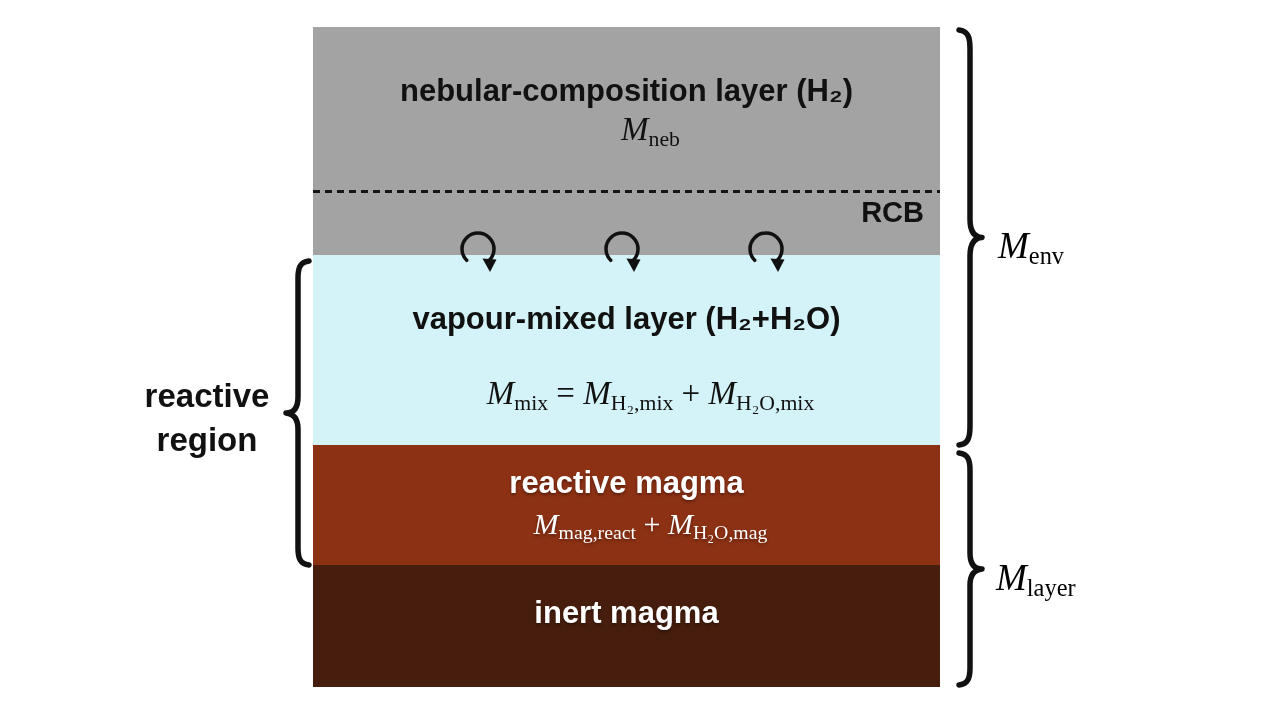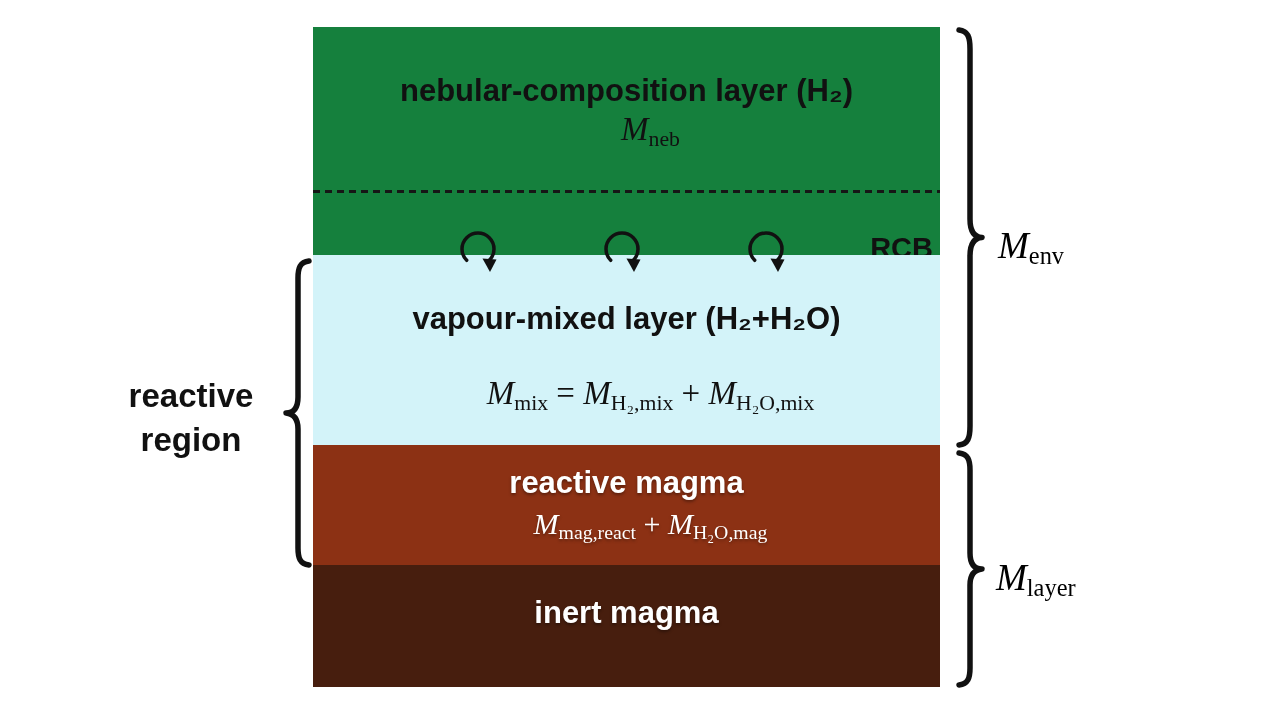--- a/index.html
+++ b/index.html
@@ -10,34 +10,34 @@
                font-size:31px;color:#111;}
   .math{position:absolute;left:0;width:100%;text-align:center;color:#111;
         font-family:"Liberation Serif",serif;font-size:33px;white-space:nowrap;padding-left:24px;}
   .math-sm{font-size:30px;}
   .m-it{font-style:italic;}
   .m-n{font-style:normal;}
   .m-sub{font-size:0.66em;vertical-align:-0.26em;font-style:normal;}
   .light{color:#ffffff;text-shadow:0 2px 3px rgba(0,0,0,0.35);}
   .rcb-line{position:absolute;left:0;right:0;top:163px;height:2.5px;
             background:repeating-linear-gradient(90deg,#161616 0 7px,transparent 7px 12px);}
-  .rcb-label{position:absolute;right:7px;top:169px;font-weight:bold;font-size:29px;color:#111;margin-top:36px;}
+  .rcb-label{position:absolute;right:16px;top:169px;font-weight:bold;font-size:29px;color:#111;}
   .circ{position:absolute;top:225px;width:52px;height:50px;}
   .brace{position:absolute;}
   .mass-label{position:absolute;font-family:"Liberation Serif",serif;font-size:37px;color:#000000;
               white-space:nowrap;}
-  .region-label{position:absolute;left:96px;top:374px;width:190px;text-align:center;
+  .region-label{position:absolute;left:112px;top:374px;width:190px;text-align:center;
                 font-weight:bold;font-size:33px;line-height:1.33;color:#111;}
 </style>
 </head>
 <body>
 
 <div class="canvas">
 
-  <div class="layer" style="top: 27px; height: 228px; background: #15803d;">
+  <div class="layer" style="top: 27px; height: 228px; background: #a3a3a3;">
     <div class="layer-title" style="top:46px;">nebular-composition layer (H₂)</div>
     <div class="math" style="top:84px;"><span class="m-it">M</span><span class="m-sub">neb</span></div>
     <div class="rcb-line"></div>
     <div class="rcb-label">RCB</div>
   </div>
 
   <div class="layer" style="top: 255px; height: 190px; background: rgb(211, 243, 249);">
     <div class="layer-title" style="top:46px;">vapour-mixed layer (H₂+H₂O)</div>
     <div class="math" style="top:120px;"><span class="m-it">M</span><span class="m-sub">mix</span><span class="m-n"> = </span><span class="m-it">M</span><span class="m-sub">H₂,mix</span><span class="m-n"> + </span><span class="m-it">M</span><span class="m-sub">H₂O,mix</span></div>
   </div>

